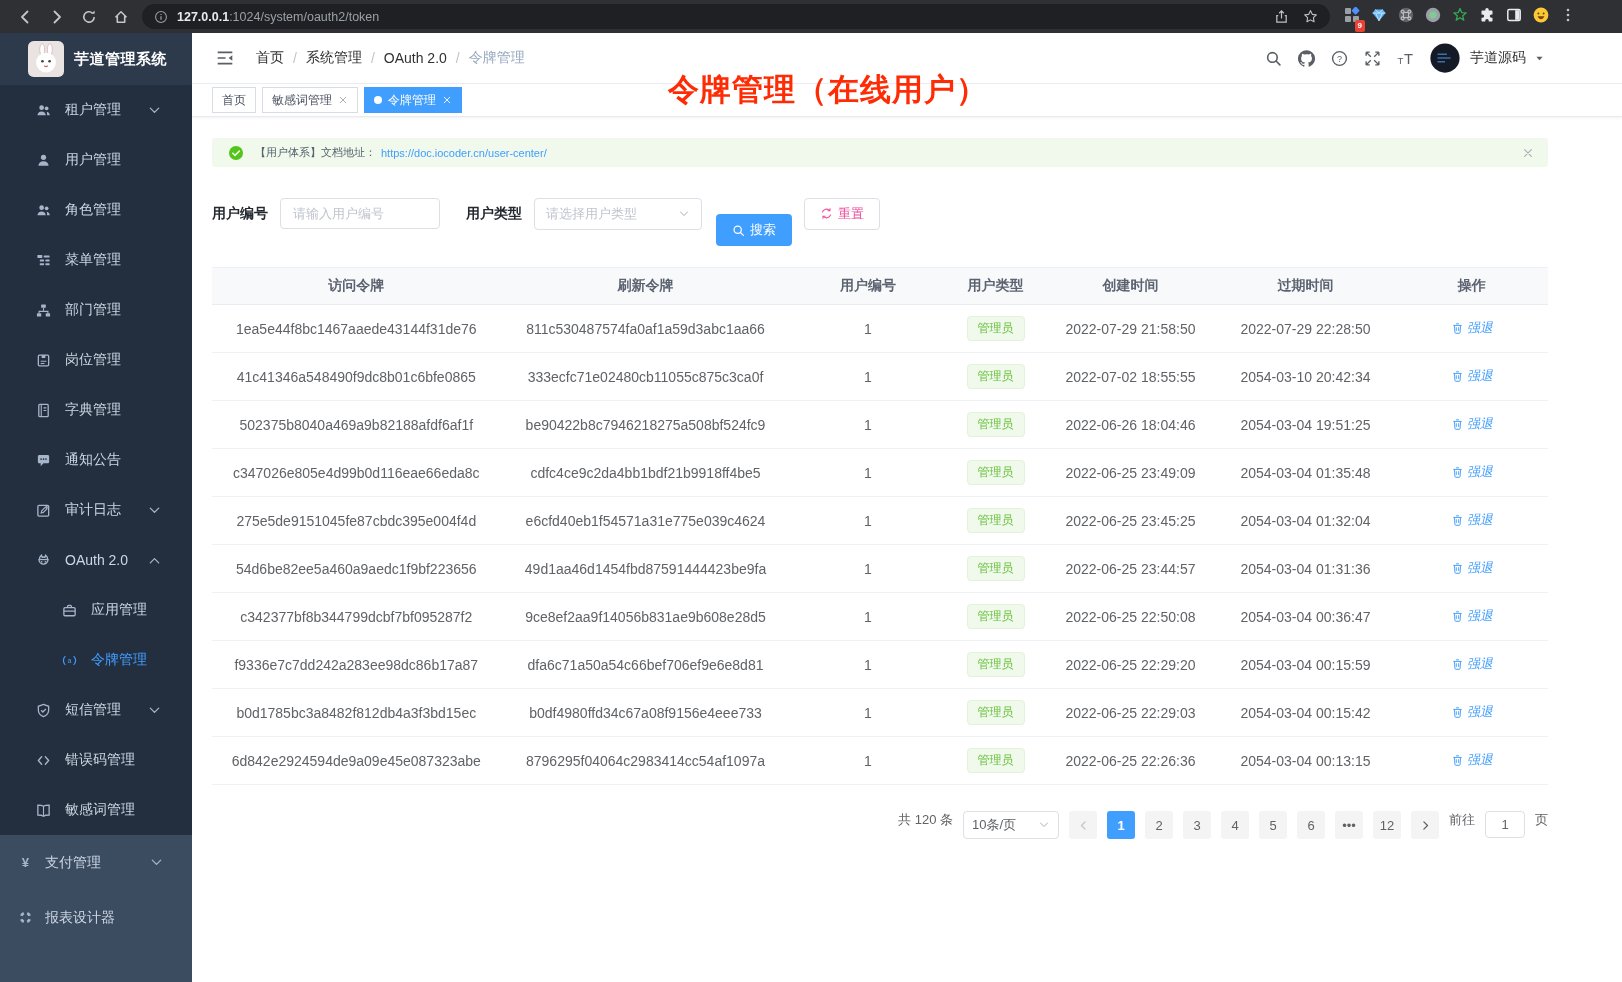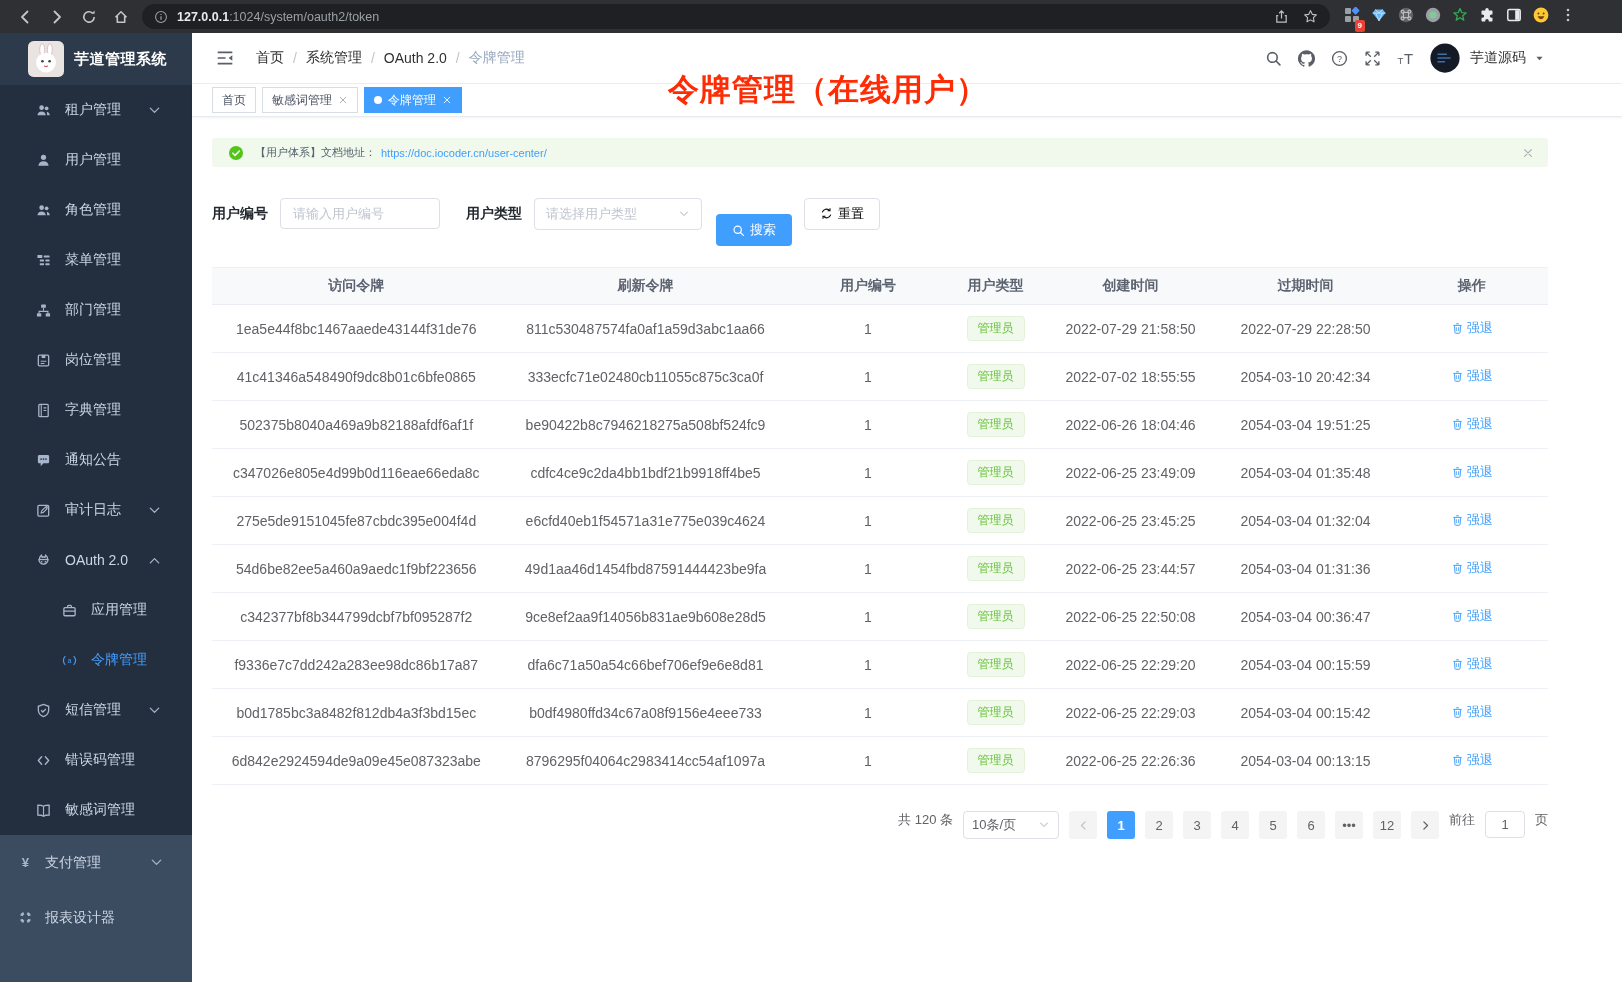--- a/index.html
+++ b/index.html
@@ -85,30 +85,30 @@
              padding:0 12px; font-size:13px; color:#606266; outline:none; font-family:inherit; }
   .f-input::placeholder { color:#bfc4ce; }
   .f-select { width:168px; height:32px; border:1px solid #dcdfe6; border-radius:4px; margin-left:12px;
               display:flex; align-items:center; justify-content:space-between; padding:0 11px;
               font-size:13px; color:#bfc4ce; cursor:pointer; background:#fff; }
   .sel-arrow { font-size:12px; color:#c0c4cc; }
   .btn { height:32px; border-radius:4px; display:inline-flex; align-items:center; gap:5px;
          font-size:13px; padding:0 15px; cursor:pointer; border:1px solid transparent; font-family:inherit; }
   .btn .icon { font-size:13px; }
   .btn-primary { background:#409eff; color:#fff; margin-left:14px;margin-top:33px; }
-  .btn-plain { background:#fff; border-color:#dcdfe6; color:#000000; margin-left:12px; }
+  .btn-plain { background:#fff; border-color:#dcdfe6; color:#ec4899; margin-left:12px; }
 
   table { width:1336px; border-collapse:collapse; margin-top:21px; table-layout:fixed; }
   thead th { height:37px; background:#f8f9fb; font-size:14px; font-weight:600; color:#5c6370;
              border-top:1px solid #eef0f6; border-bottom:1px solid #e9ecf2; text-align:center; }
   tbody td { height:48px; font-size:14px; color:#606266; text-align:center;
              border-bottom:1px solid #eef0f6; overflow:hidden; white-space:nowrap; }
   .badge { display:inline-block; padding:3px 10px; background:#f0f9eb; border:1px solid #e4f2da;
            border-radius:4px; color:#67c23a; font-size:12px; }
-  .action { color:#409eff; font-size:13px; display:inline-flex; align-items:center; gap:3px; cursor:pointer; }
+  .action { color:#409eff; font-size:13px; display:inline-flex; align-items:center; gap:3px; cursor:pointer;font-style:italic; }
   .action .icon { font-size:13px; }
 
   .pager { margin-top:26px; width:1336px; display:flex; align-items:flex-start; justify-content:flex-end;
            gap:10px; font-size:13px; color:#606266; }
   .page-size { width:96px; height:28px; border:1px solid #dcdfe6; border-radius:4px; display:flex;
                align-items:center; justify-content:space-between; padding:0 8px; color:#606266;
                cursor:pointer; background:#fff; }
   #pages { display:inline-flex; gap:10px; }
   .pbtn { min-width:28px; height:28px; background:#f4f4f5; border-radius:3px; display:inline-flex;
           align-items:center; justify-content:center; font-size:13px; color:#606266; cursor:pointer;

